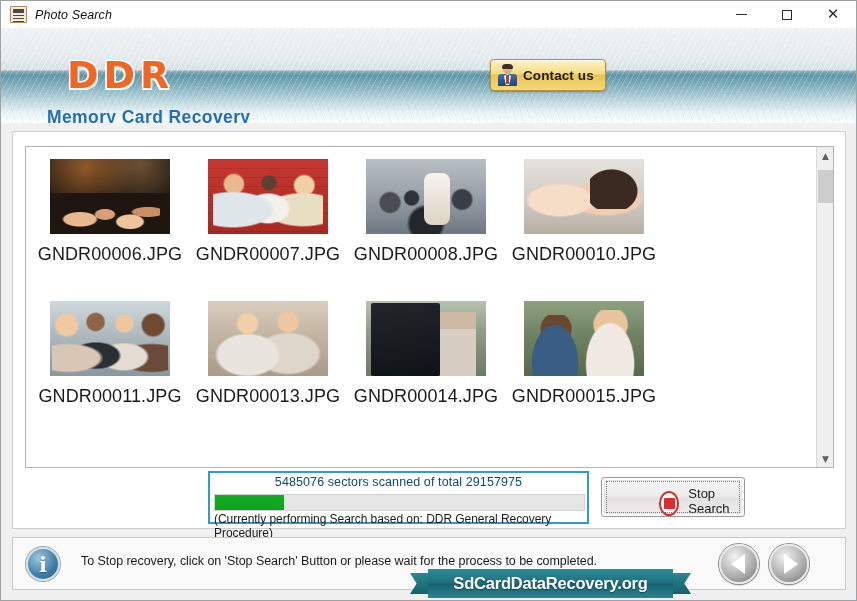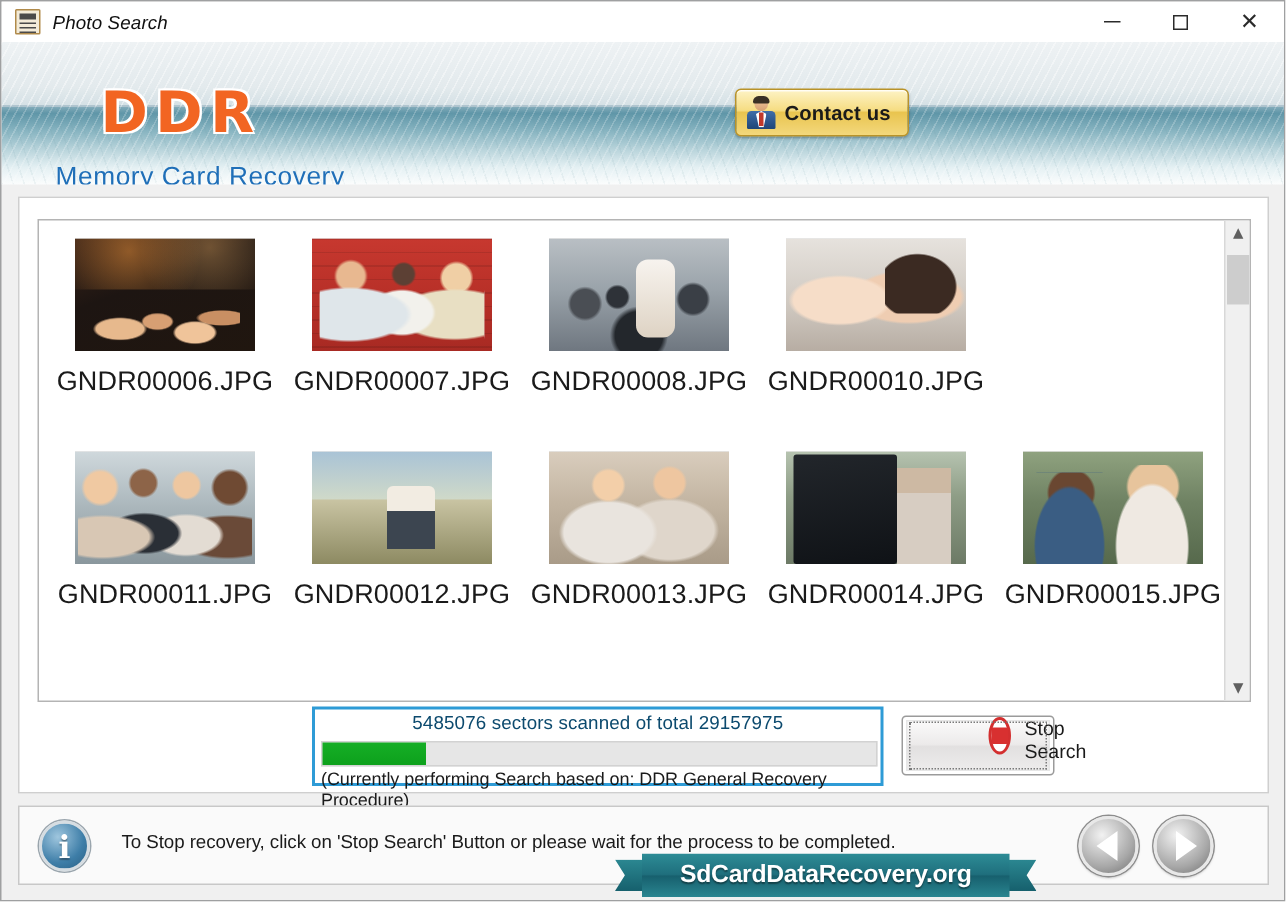--- a/index.html
+++ b/index.html
@@ -38,21 +38,21 @@
   .header-top-sheen{position:absolute;left:0;top:0;width:100%;height:43px;
     background:linear-gradient(180deg,#eef2f4 0%,#e3eaed 70%,#d4e0e5 100%);
     box-shadow:inset 0 -1px 0 rgba(140,170,185,.5);}
   .header-top-sheen .streaks2{position:absolute;inset:0;opacity:.5;
     background:repeating-linear-gradient(118deg,rgba(255,255,255,.8) 0 1px,rgba(205,217,222,0) 1px 5px);}
   .ddr-logo{position:absolute;left:66px;top:28px;font-size:38px;font-weight:bold;
             letter-spacing:5px;color:#f26522;
             text-shadow:-1.5px -1.5px 0 #fff,1.5px -1.5px 0 #fff,-1.5px 1.5px 0 #fff,1.5px 1.5px 0 #fff,
                         0 0 2px rgba(255,255,255,.9);
             font-family:"DejaVu Sans",sans-serif;line-height:1;}
-  .subtitle{position:absolute;left:36px;top:79px;font-size:17.5px;font-weight:normal;color:#1f6fb8;
+  .subtitle{position:absolute;left:46px;top:79px;font-size:17.5px;font-weight:bold;color:#1f6fb8;
             letter-spacing:.4px;text-shadow:0 1px 1px rgba(255,255,255,.65);}
   .contact-btn{position:absolute;left:489px;top:31px;width:116px;height:32px;
     background:linear-gradient(180deg,#fdf3c6 0%,#f6dd83 45%,#e9c44f 50%,#f3d87c 100%);
     border:1px solid #b99329;border-radius:4px;display:flex;align-items:center;
     box-shadow:0 1px 2px rgba(0,0,0,.3),inset 0 1px 0 rgba(255,255,255,.8);cursor:pointer;
     box-sizing:border-box;}
   .contact-person{width:21px;height:22px;margin-left:6px;margin-right:5px;position:relative;}
   .cp-head{position:absolute;left:6px;top:1px;width:9px;height:9px;border-radius:50%;
            background:linear-gradient(180deg,#f0c9a0,#d7a072);}
   .cp-hair{position:absolute;left:5px;top:0px;width:11px;height:5px;border-radius:6px 6px 2px 2px;background:#3a3025;}
@@ -86,23 +86,23 @@
 
   
   .progress-wrap{position:absolute;left:207px;top:470px;width:381px;height:53px;
                  background:#fff;border:2px solid #2e9bd6;box-sizing:border-box;}
   .progress-caption{font-size:12.5px;color:#0c4a6e;text-align:center;margin-top:2px;letter-spacing:.1px;}
   .progress-bar{position:absolute;left:4px;top:21px;width:371px;height:17px;background:#e6e6e6;
                 border:1px solid #d2d2d2;box-sizing:border-box;}
   .progress-fill{height:100%;background:linear-gradient(180deg,#16ae26,#0da11c);}
   .progress-note{position:absolute;left:4px;top:39px;font-size:12px;color:#1a1a1a;letter-spacing:-.05px;}
 
-  .stop-btn{position:absolute;left:600px;top:476px;width:102px;height:40px;
+  .stop-btn{position:absolute;left:600px;top:476px;width:144px;height:40px;
     background:linear-gradient(180deg,#fdfdfd,#eceaea 48%,#e2e0e0 52%,#efeeee);
-    border:1px solid #9b9b9b;border-radius:3px;display:flex;align-items:flex-start;cursor:pointer;
+    border:1px solid #9b9b9b;border-radius:3px;display:flex;align-items:flex-end;cursor:pointer;
     box-sizing:border-box;box-shadow:inset 0 0 0 2px #fff, inset 0 0 0 3px #e6e6e6;padding-left:47px;}
   .stop-focus{position:absolute;left:4px;top:3px;right:4px;bottom:3px;
               border:1px dotted #7a7a7a;box-sizing:border-box;pointer-events:none;}
   .stop-icon{width:25px;height:25px;margin-left:10px;margin-right:9px;border-radius:50%;
              border:2px solid #d32f2f;display:flex;align-items:center;justify-content:center;
              box-sizing:border-box;background:#fff;}
   .stop-icon i{display:block;width:11px;height:11px;background:#d83030;border-radius:1px;}
   .stop-label{font-size:13px;color:#1a1a1a;}
 
   
@@ -293,26 +293,20 @@
 
         <div class="thumb-row">
           <div class="thumb-cell">
             <div class="thumb-img">
                 <div class="ph p11"></div>
               </div>
             <div class="thumb-label">GNDR00011.JPG</div>
           </div>
           <div class="thumb-cell">
             <div class="thumb-img">
-                <div class="ph p12"></div>
-              </div>
-            <div class="thumb-label">GNDR00012.JPG</div>
-          </div>
-          <div class="thumb-cell">
-            <div class="thumb-img">
                 <div class="ph p13"></div>
               </div>
             <div class="thumb-label">GNDR00013.JPG</div>
           </div>
           <div class="thumb-cell">
             <div class="thumb-img">
                 <div class="ph p14"></div>
               </div>
             <div class="thumb-label">GNDR00014.JPG</div>
           </div>

